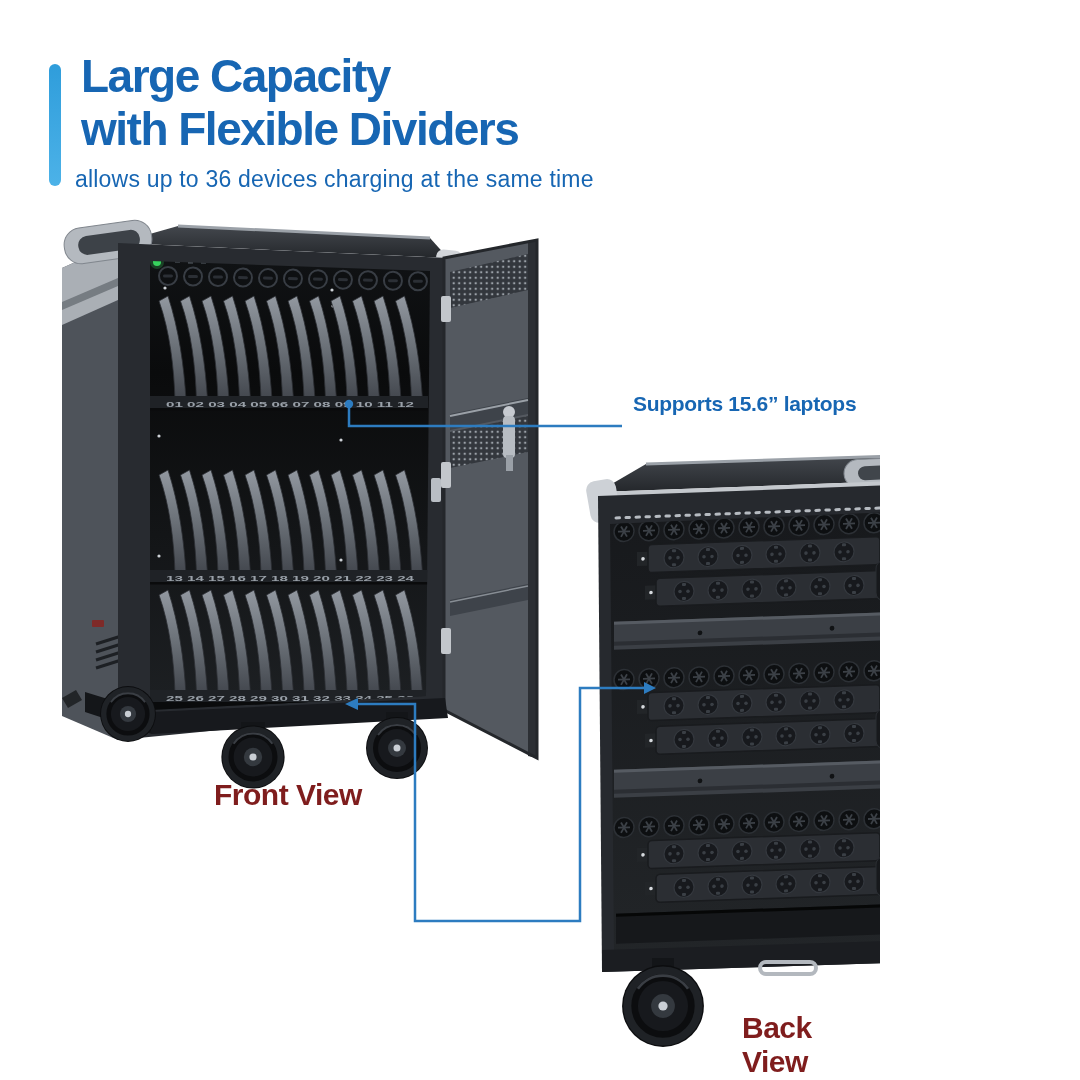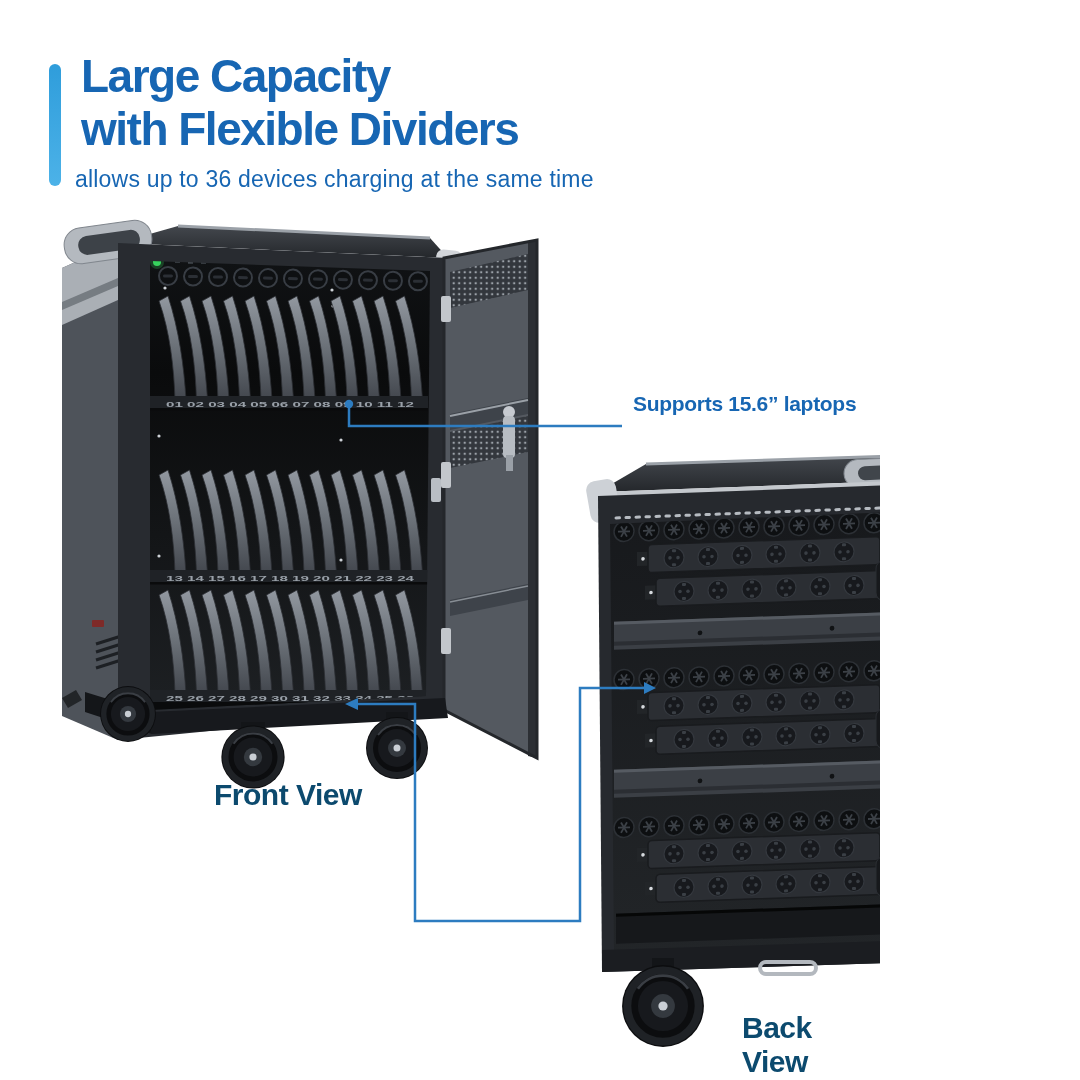--- a/index.html
+++ b/index.html
@@ -11,21 +11,21 @@
   .title{position:absolute;left:81px;top:50px;margin:0;font-size:46px;line-height:53px;
           font-weight:700;color:#1766b3;letter-spacing:-1.5px;}
   .title span{display:block;}
   .subtitle{position:absolute;left:75px;top:166px;margin:0;font-size:23px;color:#1766b3;
           font-weight:400;letter-spacing:.2px;}
   .scene{position:absolute;left:0;top:0;width:1080px;height:1080px;}
   .callout{position:absolute;font-size:21px;font-weight:700;color:#1766b3;line-height:32px;
           letter-spacing:-.3px;}
   .co-supports{left:633px;top:388px;}
   .co-channels{left:172px;top:890px;}
-  .view-label{position:absolute;font-size:30px;font-weight:700;color:#0c4a6e;letter-spacing:-.5px;}
+  .view-label{position:absolute;font-size:30px;font-weight:700;color:#7f1d1d;letter-spacing:-.5px;}
   .front{left:214px;top:778px;}
   .back{left:742px;top:1011px;}
   .scene text{font-family:"Liberation Sans",sans-serif;font-weight:700;fill:#99a0a8;}
 </style>
 </head>
 <body>
 
 <div class="canvas">
 
   <div class="accent-bar"></div>

